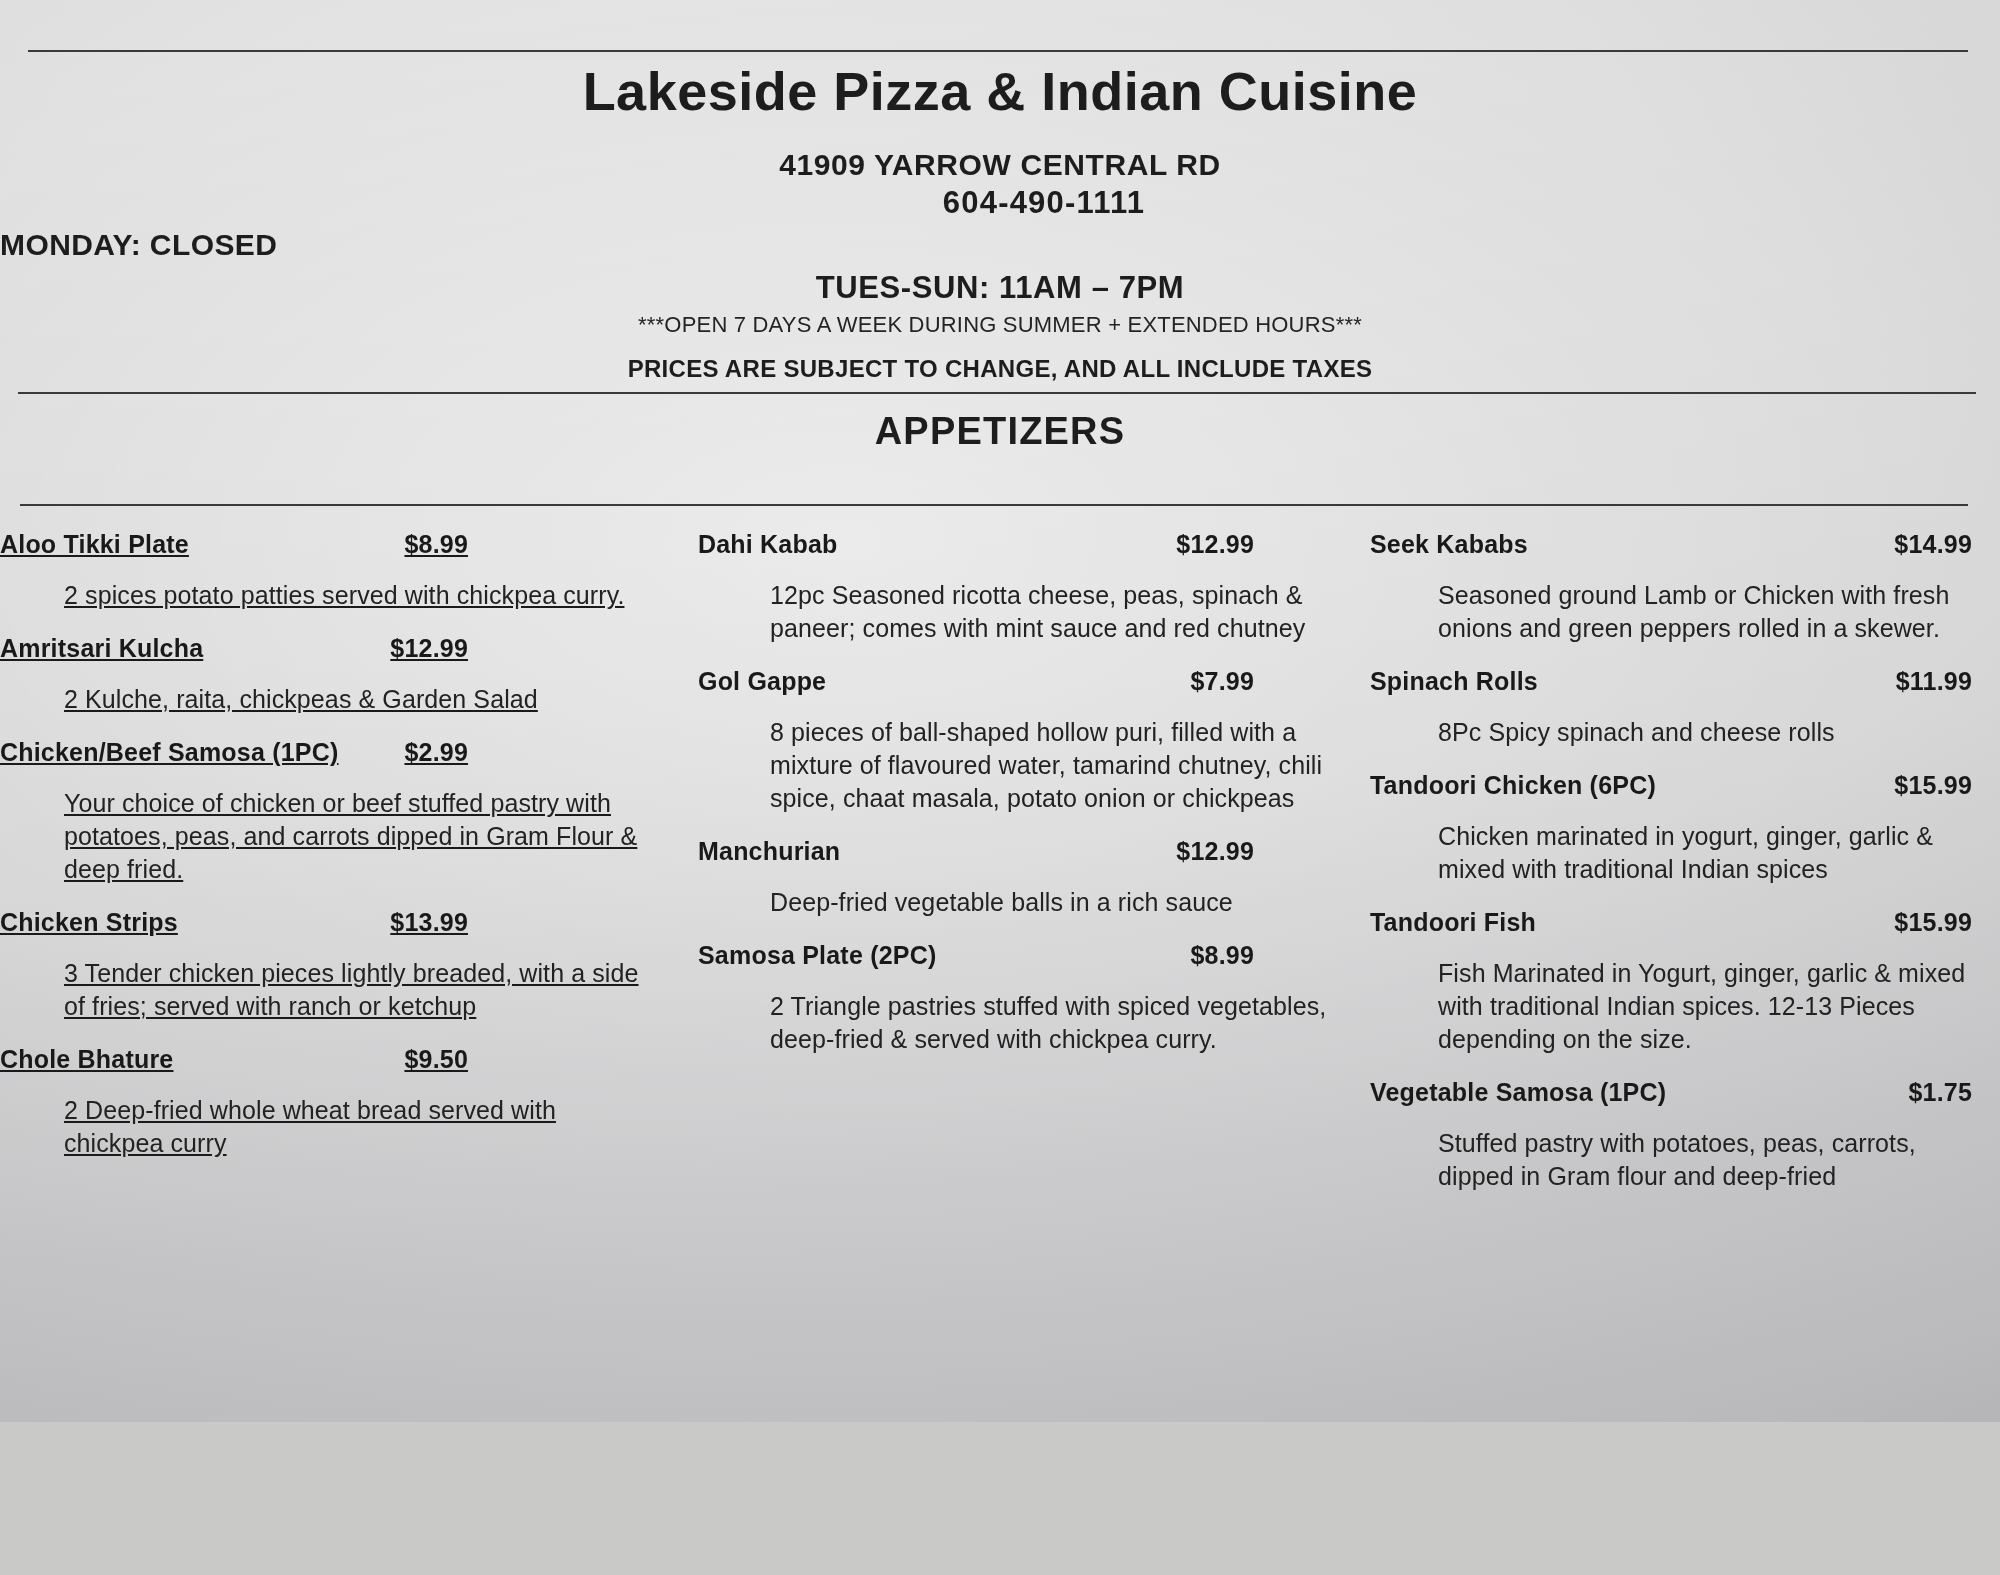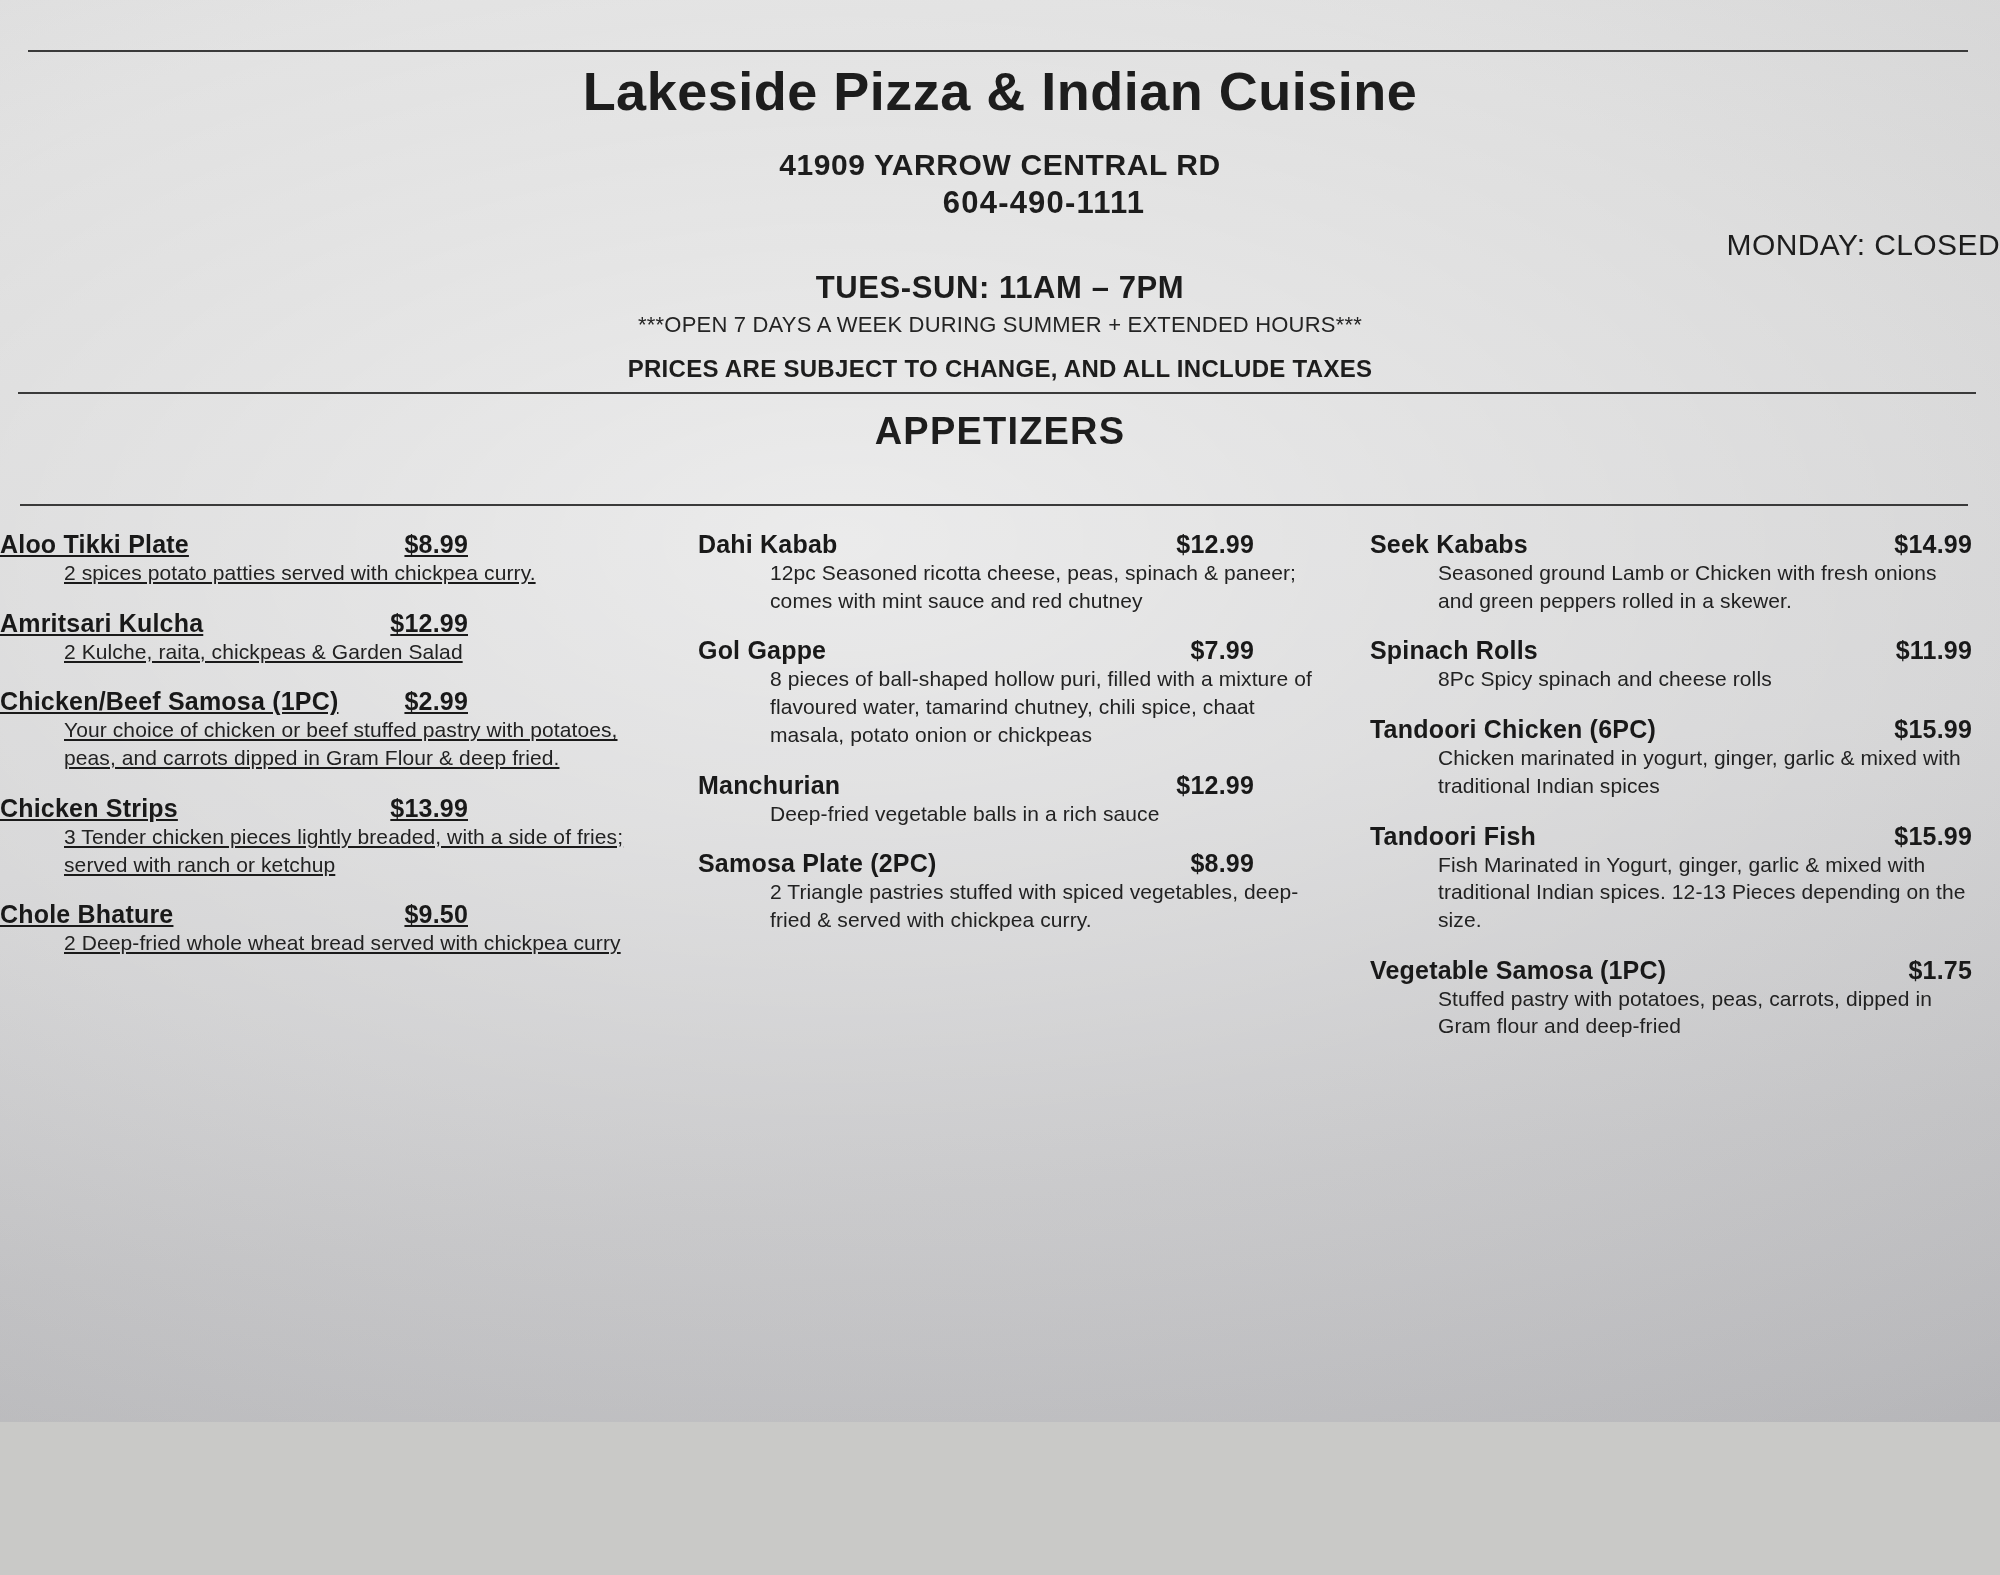--- a/index.html
+++ b/index.html
@@ -69,23 +69,23 @@
     font-size: 31px;
     font-weight: bold;
     letter-spacing: 1.2px;
     color: #1d1d1d;
     padding-left: 44px;
   }
   .hours-1 {
     position: absolute;
     left: 0; top: 228px;
     width: 2000px;
-    text-align: right;
+    text-align: left;
     font-size: 30px;
-    font-weight: normal;
+    font-weight: bold;
     letter-spacing: 0.4px;
     color: #1d1d1d;
   }
   .hours-2 {
     position: absolute;
     left: 0; top: 270px;
     width: 2000px;
     text-align: center;
     font-size: 31px;
     font-weight: bold;
@@ -145,24 +145,24 @@
     align-items: baseline;
     font-size: 25px;
     font-weight: bold;
     color: #191919;
     letter-spacing: 0.2px;
   }
   .item-name { white-space: nowrap; }
   .item-spacer { flex: 1 1 auto; min-width: 16px; }
   .item-price { white-space: nowrap; }
   .item-desc {
-    font-size: 21px;
+    font-size: 25px;
     line-height: 1.32;
     color: #222;
-    margin: 0 0 22px 0;
+    margin: 20px 0 22px 0;
     padding-left: 64px;
     padding-right: 6px;
     font-weight: 400;
     letter-spacing: 0.1px;
   }
   .col-2 .item-desc { padding-left: 72px; }
   .col-3 .item-desc { padding-left: 68px; }
 
   .extra-note {
     text-align: center;

